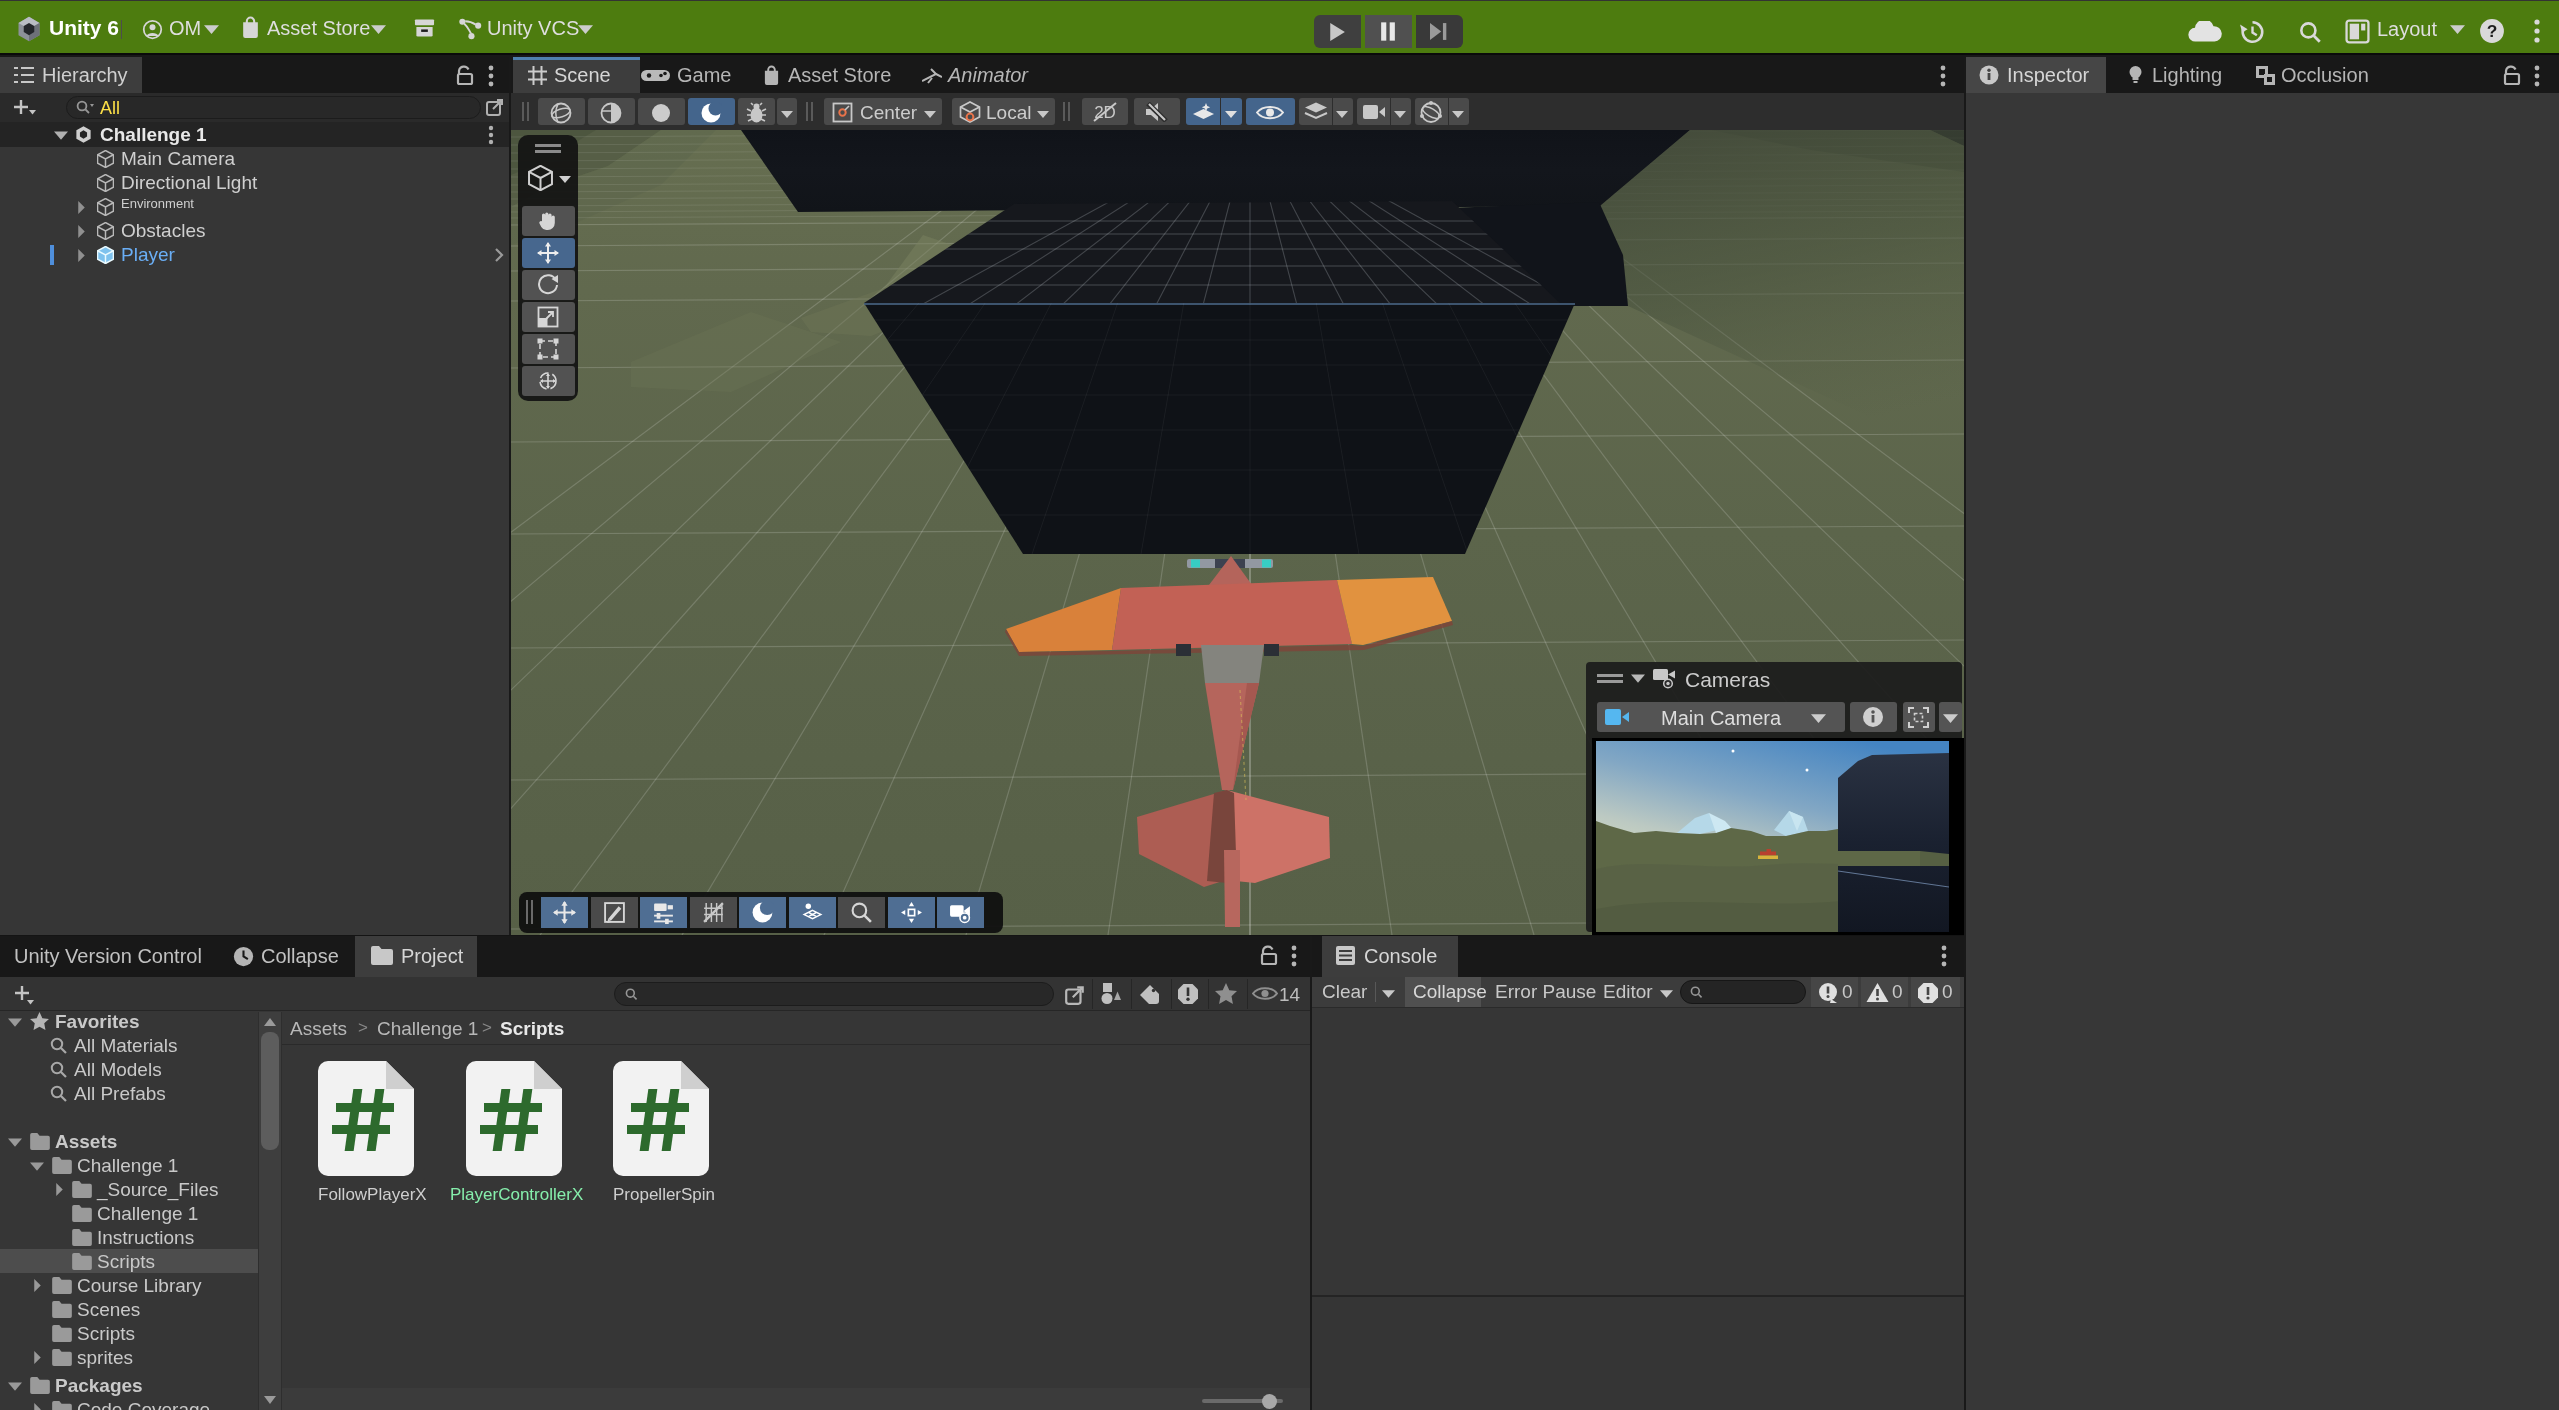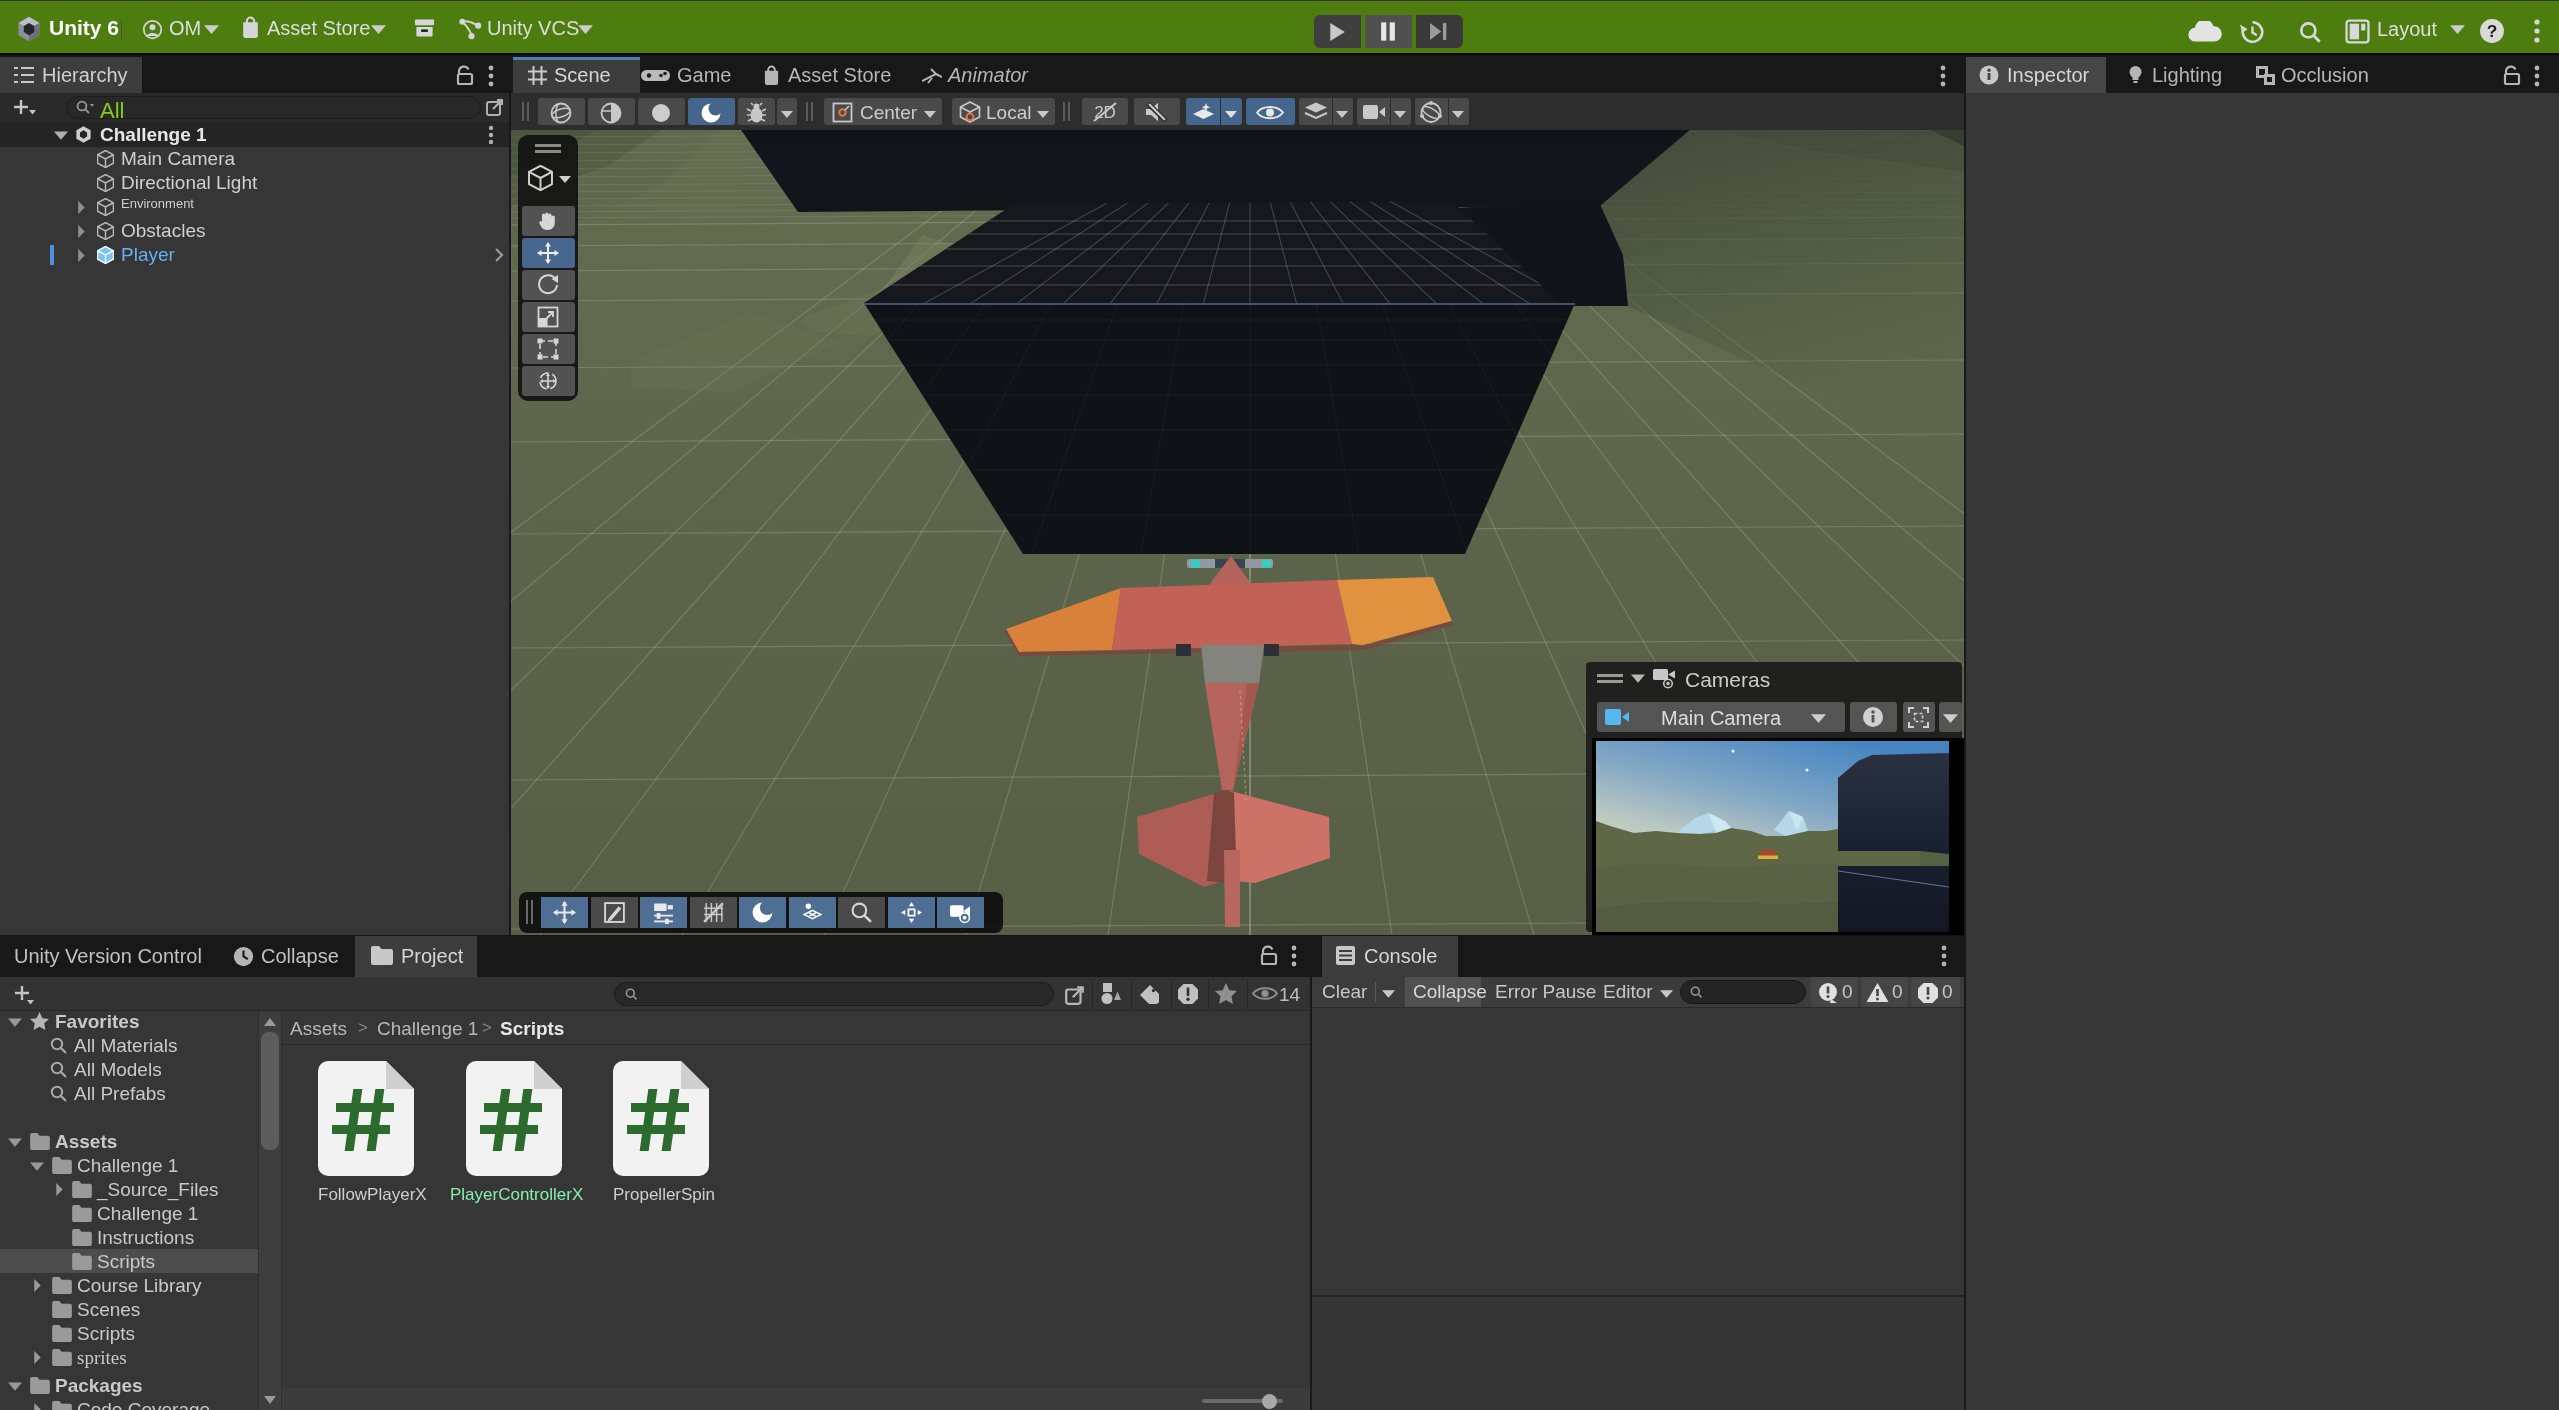--- a/index.html
+++ b/index.html
@@ -125,21 +125,21 @@
   <svg class="abs" style="left:12px;top:41px" width="24" height="20" viewBox="0 0 24 20">
       <path d="M9 2 v14 M2 9 h14" stroke="#c4c4c4" stroke-width="2.4"></path>
       <polygon points="17,12 24,12 20.5,16.5" fill="#c4c4c4"></polygon>
     </svg>
   <div class="abs" style="left:66px;top:39px;width:415px;height:23px;background:#282828;border:1px solid #1c1c1c;border-radius:12px;"></div>
   <svg class="abs" style="left:76px;top:43px" width="18" height="15" viewBox="0 0 18 15">
       <circle cx="6" cy="6" r="4.4" fill="none" stroke="#969696" stroke-width="1.8"></circle>
       <line x1="9.5" y1="9.5" x2="13" y2="13" stroke="#969696" stroke-width="1.8"></line>
       <polygon points="14,4 18,4 16,7" fill="#969696"></polygon>
     </svg>
-  <span class="abs" style="left:100px;top:41px;color:#84cc16;font-size:22px;">All</span>
+  <span class="abs" style="left:100px;top:41px;color:#fde047;font-size:18px;">All</span>
   <svg class="abs" style="left:485px;top:40px" width="20" height="20" viewBox="0 0 20 20">
       <rect x="2" y="5" width="13" height="13" rx="2" fill="none" stroke="#b0b0b0" stroke-width="2"></rect>
       <path d="M8 12 L17 3 M12 3 h5 v5" stroke="#b0b0b0" stroke-width="2" fill="none"></path>
     </svg>
 
   <div class="abs" style="left:0;top:65px;width:509px;height:813px;background:#363636;"></div>
   <div id="hierrows" class="abs" style="left:0;top:65px;width:509px;">
       <div class="abs" style="left:0;top:0;width:509px;height:25px;background:#242424;"></div>
       <svg class="abs" style="left:54px;top:8px" width="14" height="10" viewBox="0 0 12 8">
         <polygon points="0,1 12,1 6,8" fill="#b0b0b0"></polygon>
@@ -857,21 +857,21 @@
       <svg class="abs" style="left:52px;top:390px" width="20" height="17" viewBox="0 0 22 19">
         <path d="M0 2 a2 2 0 0 1 2 -2 h6 l2.5 3 h9.5 a2 2 0 0 1 2 2 v12 a2 2 0 0 1 -2 2 h-18 a2 2 0 0 1 -2 -2 z" fill="#9a9a9a"></path>
       </svg>
       <span class="abs" style="left:77px;top:388px;color:#c9c9c9;font-size:19px;">Scripts</span>
       <svg class="abs" style="left:32px;top:416px" width="11" height="13" viewBox="0 0 8 12">
         <polygon points="1,0 7,6 1,12" fill="#999999"></polygon>
       </svg>
       <svg class="abs" style="left:52px;top:414px" width="20" height="17" viewBox="0 0 22 19">
         <path d="M0 2 a2 2 0 0 1 2 -2 h6 l2.5 3 h9.5 a2 2 0 0 1 2 2 v12 a2 2 0 0 1 -2 2 h-18 a2 2 0 0 1 -2 -2 z" fill="#9a9a9a"></path>
       </svg>
-      <span class="abs" style="left:77px;top:412px;color:#c9c9c9;font-size:19px;font-family:Liberation Serif, serif;">sprites</span>
+      <span class="abs" style="left:77px;top:412px;color:#c9c9c9;font-size:19px;">sprites</span>
       <svg class="abs" style="left:8px;top:446px" width="14" height="10" viewBox="0 0 12 8">
         <polygon points="0,1 12,1 6,8" fill="#999999"></polygon>
       </svg>
       <svg class="abs" style="left:30px;top:442px" width="20" height="17" viewBox="0 0 22 19">
         <path d="M0 2 a2 2 0 0 1 2 -2 h6 l2.5 3 h9.5 a2 2 0 0 1 2 2 v12 a2 2 0 0 1 -2 2 h-18 a2 2 0 0 1 -2 -2 z" fill="#9a9a9a"></path>
       </svg>
       <span class="abs" style="left:55px;top:440px;color:#c9c9c9;font-size:19px;font-weight:bold;">Packages</span>
       <svg class="abs" style="left:32px;top:468px" width="11" height="13" viewBox="0 0 8 12">
         <polygon points="1,0 7,6 1,12" fill="#999999"></polygon>
       </svg>

